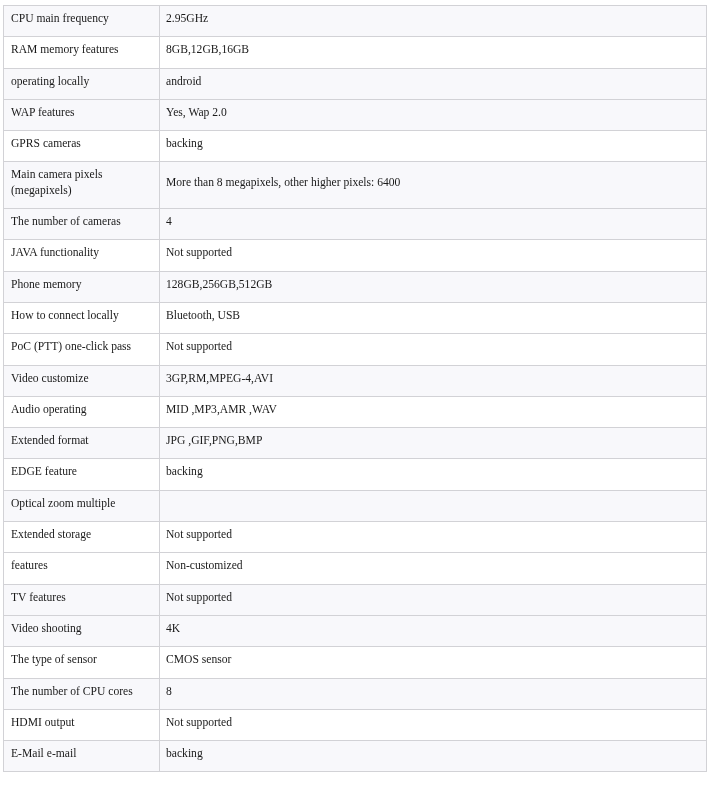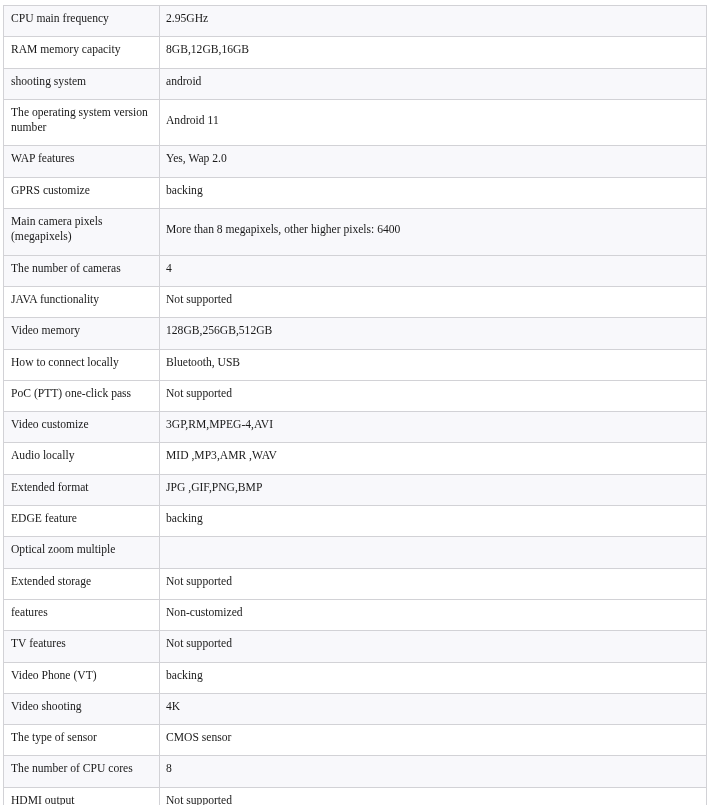--- a/index.html
+++ b/index.html
@@ -64,69 +64,65 @@
     <colgroup>
       <col class="c-label">
       <col class="c-value">
     </colgroup>
     <tbody id="spec-tbody">
         <tr class="tint">
           <td class="label">CPU main frequency</td>
           <td class="value">2.95GHz</td>
         </tr>
         <tr>
-          <td class="label">RAM memory capacity</td>
+          <td class="label">RAM memory features</td>
           <td class="value">8GB,12GB,16GB</td>
         </tr>
         <tr class="tint">
-          <td class="label">shooting system</td>
+          <td class="label">operating locally</td>
           <td class="value">android</td>
-        </tr>
-        <tr>
-          <td class="label">The operating system version number</td>
-          <td class="value">Android 11</td>
         </tr>
         <tr class="tint">
           <td class="label">WAP features</td>
           <td class="value">Yes, Wap 2.0</td>
         </tr>
         <tr>
-          <td class="label">GPRS customize</td>
+          <td class="label">GPRS cameras</td>
           <td class="value">backing</td>
         </tr>
         <tr class="tint">
           <td class="label">Main camera pixels (megapixels)</td>
           <td class="value">More than 8 megapixels, other higher pixels: 6400</td>
         </tr>
         <tr class="tint">
           <td class="label">The number of cameras</td>
           <td class="value">4</td>
         </tr>
         <tr>
           <td class="label">JAVA functionality</td>
           <td class="value">Not supported</td>
         </tr>
         <tr class="tint">
-          <td class="label">Video memory</td>
+          <td class="label">Phone memory</td>
           <td class="value">128GB,256GB,512GB</td>
         </tr>
         <tr>
           <td class="label">How to connect locally</td>
           <td class="value">Bluetooth, USB</td>
         </tr>
         <tr>
           <td class="label">PoC (PTT) one-click pass</td>
           <td class="value">Not supported</td>
         </tr>
         <tr class="tint">
           <td class="label">Video customize</td>
           <td class="value">3GP,RM,MPEG-4,AVI</td>
         </tr>
         <tr>
-          <td class="label">Audio locally</td>
+          <td class="label">Audio operating</td>
           <td class="value">MID ,MP3,AMR ,WAV</td>
         </tr>
         <tr class="tint">
           <td class="label">Extended format</td>
           <td class="value">JPG ,GIF,PNG,BMP</td>
         </tr>
         <tr>
           <td class="label">EDGE feature</td>
           <td class="value">backing</td>
         </tr>
@@ -139,24 +135,20 @@
           <td class="value">Not supported</td>
         </tr>
         <tr>
           <td class="label">features</td>
           <td class="value">Non-customized</td>
         </tr>
         <tr class="tint">
           <td class="label">TV features</td>
           <td class="value">Not supported</td>
         </tr>
-        <tr>
-          <td class="label">Video Phone (VT)</td>
-          <td class="value">backing</td>
-        </tr>
         <tr class="tint">
           <td class="label">Video shooting</td>
           <td class="value">4K</td>
         </tr>
         <tr>
           <td class="label">The type of sensor</td>
           <td class="value">CMOS sensor</td>
         </tr>
         <tr class="tint">
           <td class="label">The number of CPU cores</td>

